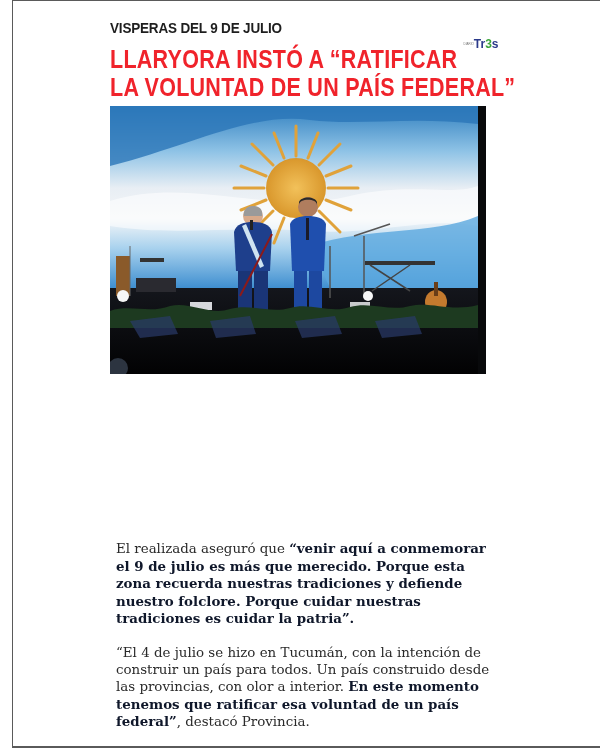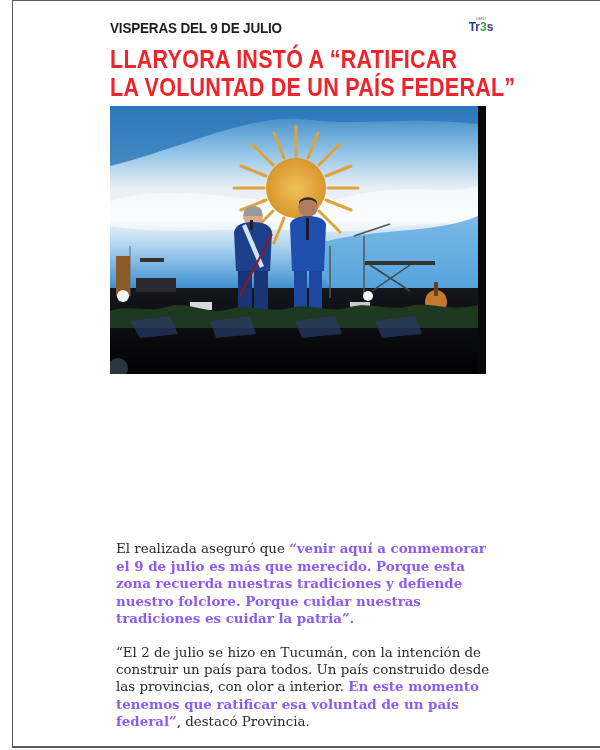--- a/index.html
+++ b/index.html
@@ -11,22 +11,22 @@
       box-sizing: border-box; background: #fff; margin-left: 12px;
     }
     .kicker {
       position: absolute; left: 97px; top: 18px;
       font-family: "Liberation Sans", sans-serif; font-weight: bold;
       font-size: 15px; color: #1e1e1e; letter-spacing: -0.2px;
       transform: scaleX(0.9); transform-origin: left top;
       white-space: nowrap;
     }
     .logo {
-      position: absolute; left: 450px; top: 14px; width: 36px; height: 22px;
-      display: flex; flex-direction: column; align-items: center; justify-content: center;
+      position: absolute; left: 450px; top: 32px; width: 36px; height: 22px;
+      display: flex; align-items: center; justify-content: center;
     }
     .logo .tiny { font-family: "Liberation Sans", sans-serif; font-size: 3px; color: #777; line-height: 3px; }
     .logo .mark { font-family: "Liberation Sans", sans-serif; font-weight: bold; font-size: 12px; line-height: 13px; color: #2b3a8a; }
     .logo .mark .three { color: #3aa53a; }
     .headline {
       position: absolute; left: 97px; top: 44px; width: 500px;
       font-family: "Liberation Sans", sans-serif; font-weight: bold;
       font-size: 25px; line-height: 28px; color: #f0232b;
       transform: scaleX(0.86); transform-origin: left top;
       letter-spacing: 0.3px;
@@ -36,21 +36,21 @@
       position: absolute; left: 97px; top: 105px; width: 376px; height: 268px;
       overflow: hidden; background: #060608;
     }
     .photo svg { display: block; }
     .body-text {
       position: absolute; left: 103px; width: 380px;
       font-family: "DejaVu Serif", "Liberation Serif", serif;
       font-size: 13.4px; line-height: 16.6px; color: #2a2a2a;
       margin: 0;
     }
-    .body-text b { font-weight: bold; color: #8b5cf6; }
+    .body-text b { font-weight: bold; color: #0f172a; }
     #p1 { top: 388px; }
     #p2 { top: 471px; }
     #p3 { top: 539px; }
     #p4 { top: 644px; }
   </style>
 </head>
 <body>
 
 <div class="page">
 
@@ -166,16 +166,16 @@
     </svg>
   </div>
 
 
 
   <p class="body-text" id="p3">
     <span>El realizada aseguró que </span><b>“venir aquí a conmemorar el 9 de julio es más que merecido. Porque esta zona recuerda nuestras tradiciones y defiende nuestro folclore. Porque cuidar nuestras tradiciones es cuidar la patria”.</b>
   </p>
 
   <p class="body-text" id="p4">
-    <span>“El 2 de julio se hizo en Tucumán, con la intención de construir un país para todos. Un país construido desde las provincias, con olor a interior. </span><b>En este momento tenemos que ratificar esa voluntad de un país federal”</b><span>, destacó Provincia.</span>
+    <span>“El 4 de julio se hizo en Tucumán, con la intención de construir un país para todos. Un país construido desde las provincias, con olor a interior. </span><b>En este momento tenemos que ratificar esa voluntad de un país federal”</b><span>, destacó Provincia.</span>
   </p>
 
 </div>
 
 </body></html>

